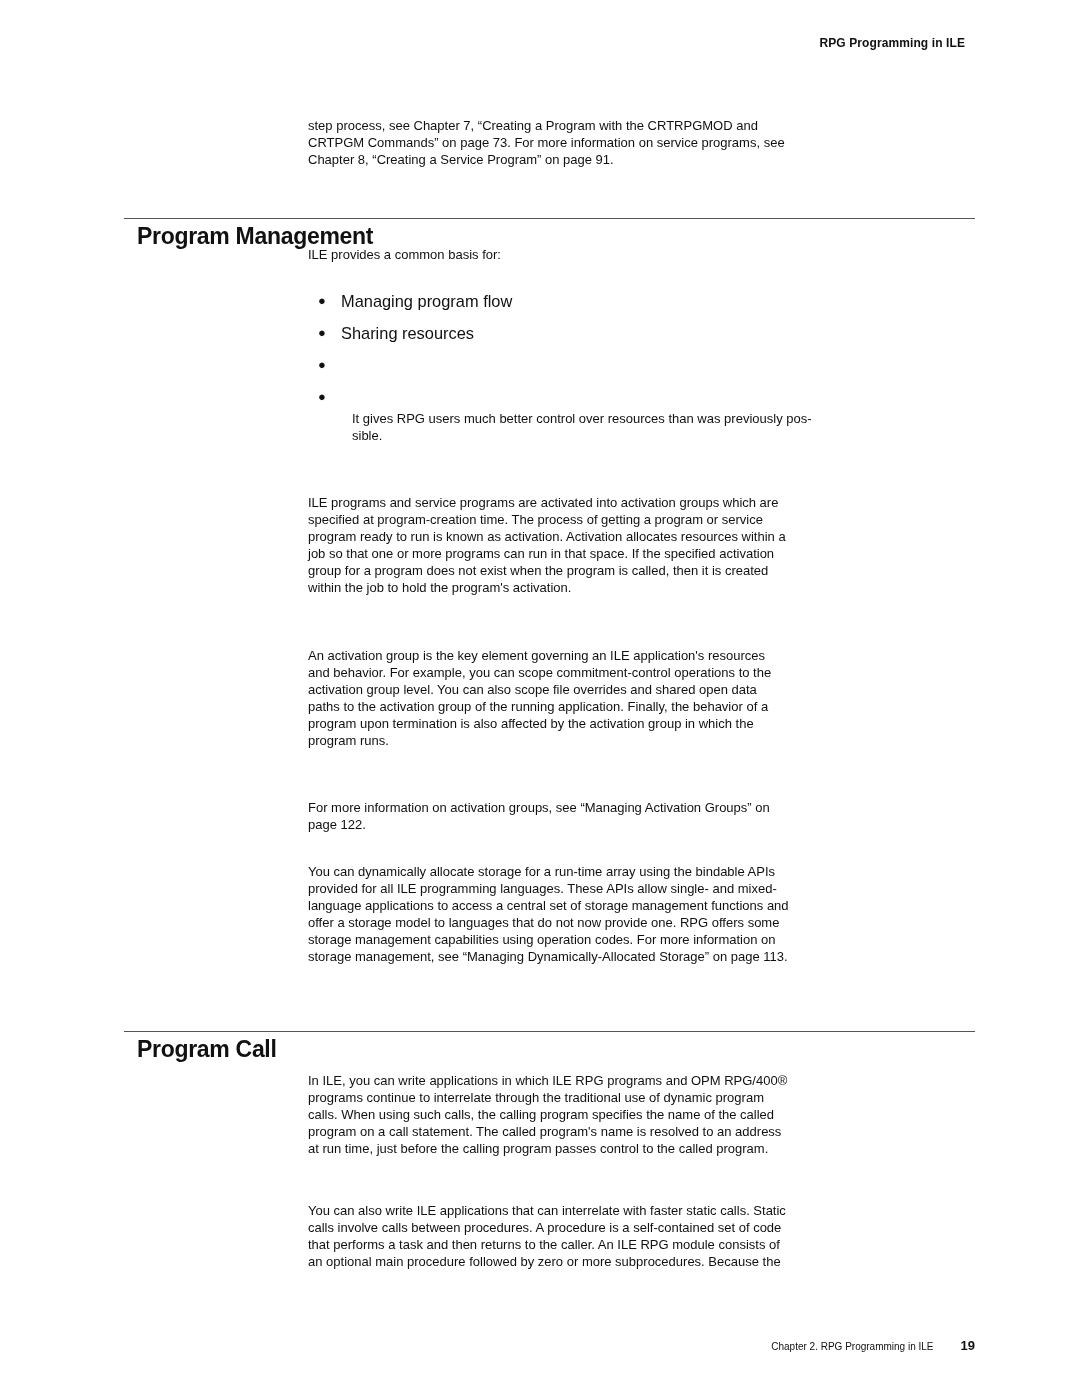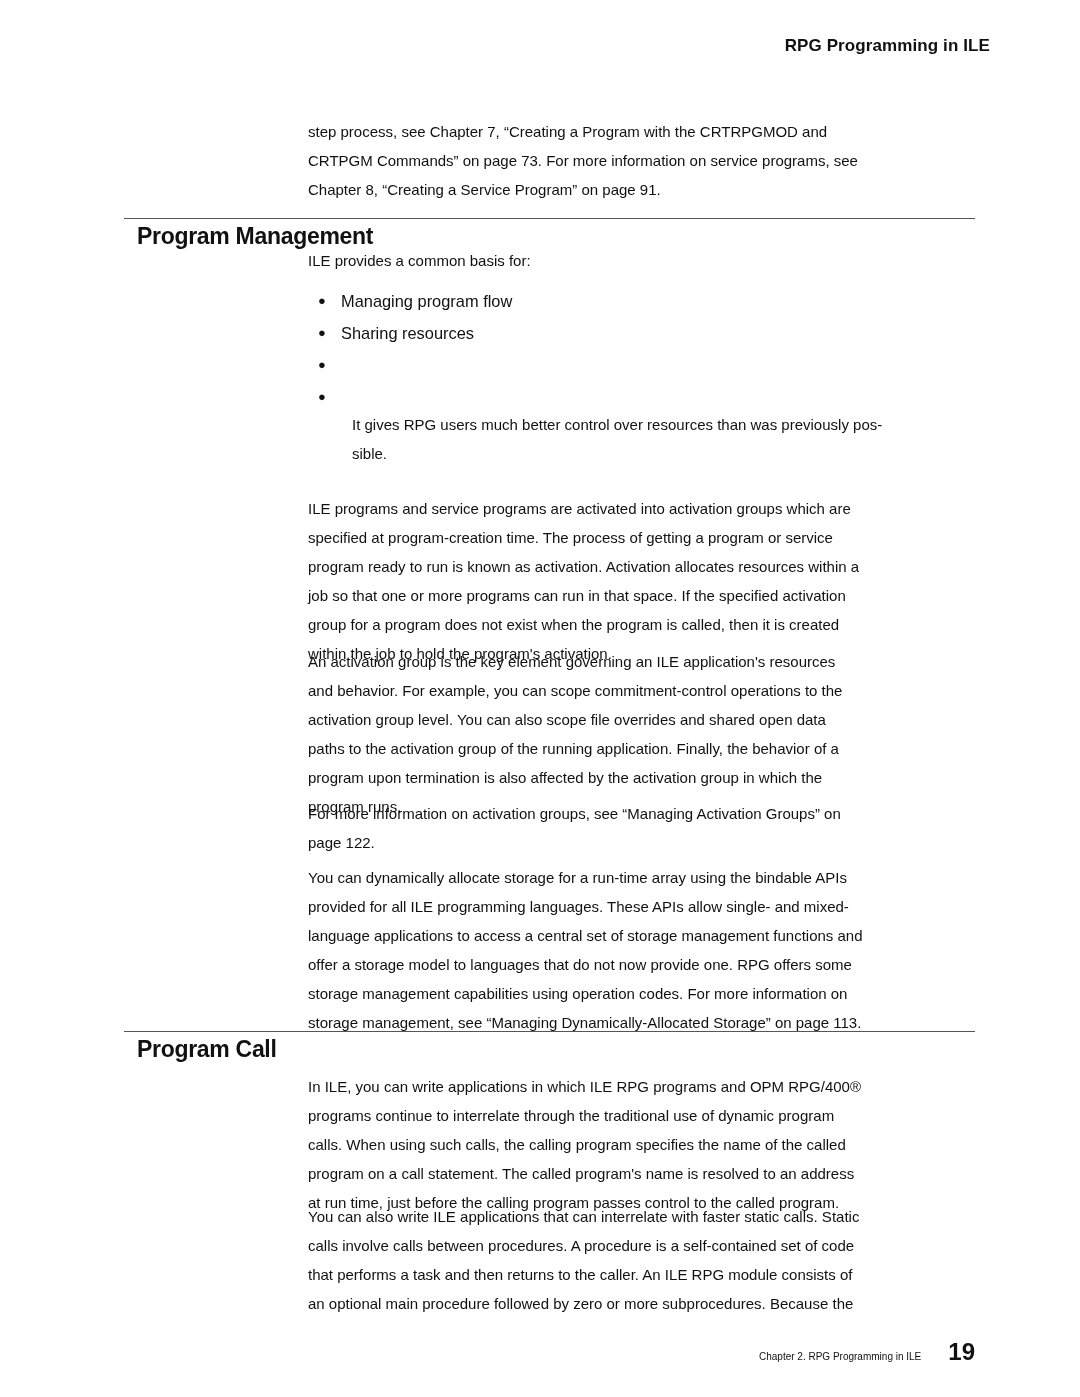--- a/index.html
+++ b/index.html
@@ -11,32 +11,32 @@
       width: 1080px;
       height: 1397px;
       position: relative;
       font-family: "Liberation Sans", "DejaVu Sans", sans-serif;
       color: #111111;
       overflow: hidden;
     }
     .running-head {
       position: absolute;
       top: 36px;
-      right: 90px;
+      right: 115px;
       font-weight: bold;
-      font-size: 17px;
+      font-size: 12px;
       letter-spacing: 0.1px;
       text-align: right;
     }
     .para {
       position: absolute;
       left: 308px;
       width: 670px;
-      font-size: 15px;
-      line-height: 29px;
+      font-size: 13px;
+      line-height: 17px;
       margin: 0;
       white-space: pre-line;
     }
     .rule {
       position: absolute;
       left: 124px;
       width: 851px;
       height: 0;
       border-top: 1.5px solid #555555;
     }
@@ -75,21 +75,21 @@
       right: 105px;
       display: flex;
       align-items: baseline;
     }
     .footer-text {
       font-size: 10px;
       margin-right: 27px;
     }
     .page-number {
       font-weight: bold;
-      font-size: 24px;
+      font-size: 13px;
     }
   </style>
 </head>
 <body>
 
 <div class="running-head">RPG Programming in ILE</div>
 
 <p class="para" style="top:117px;">step process, see Chapter  7, “Creating a Program with the CRTRPGMOD and
 CRTPGM Commands” on page  73. For more information on service programs, see
 Chapter  8, “Creating a Service Program” on page  91.</p>

